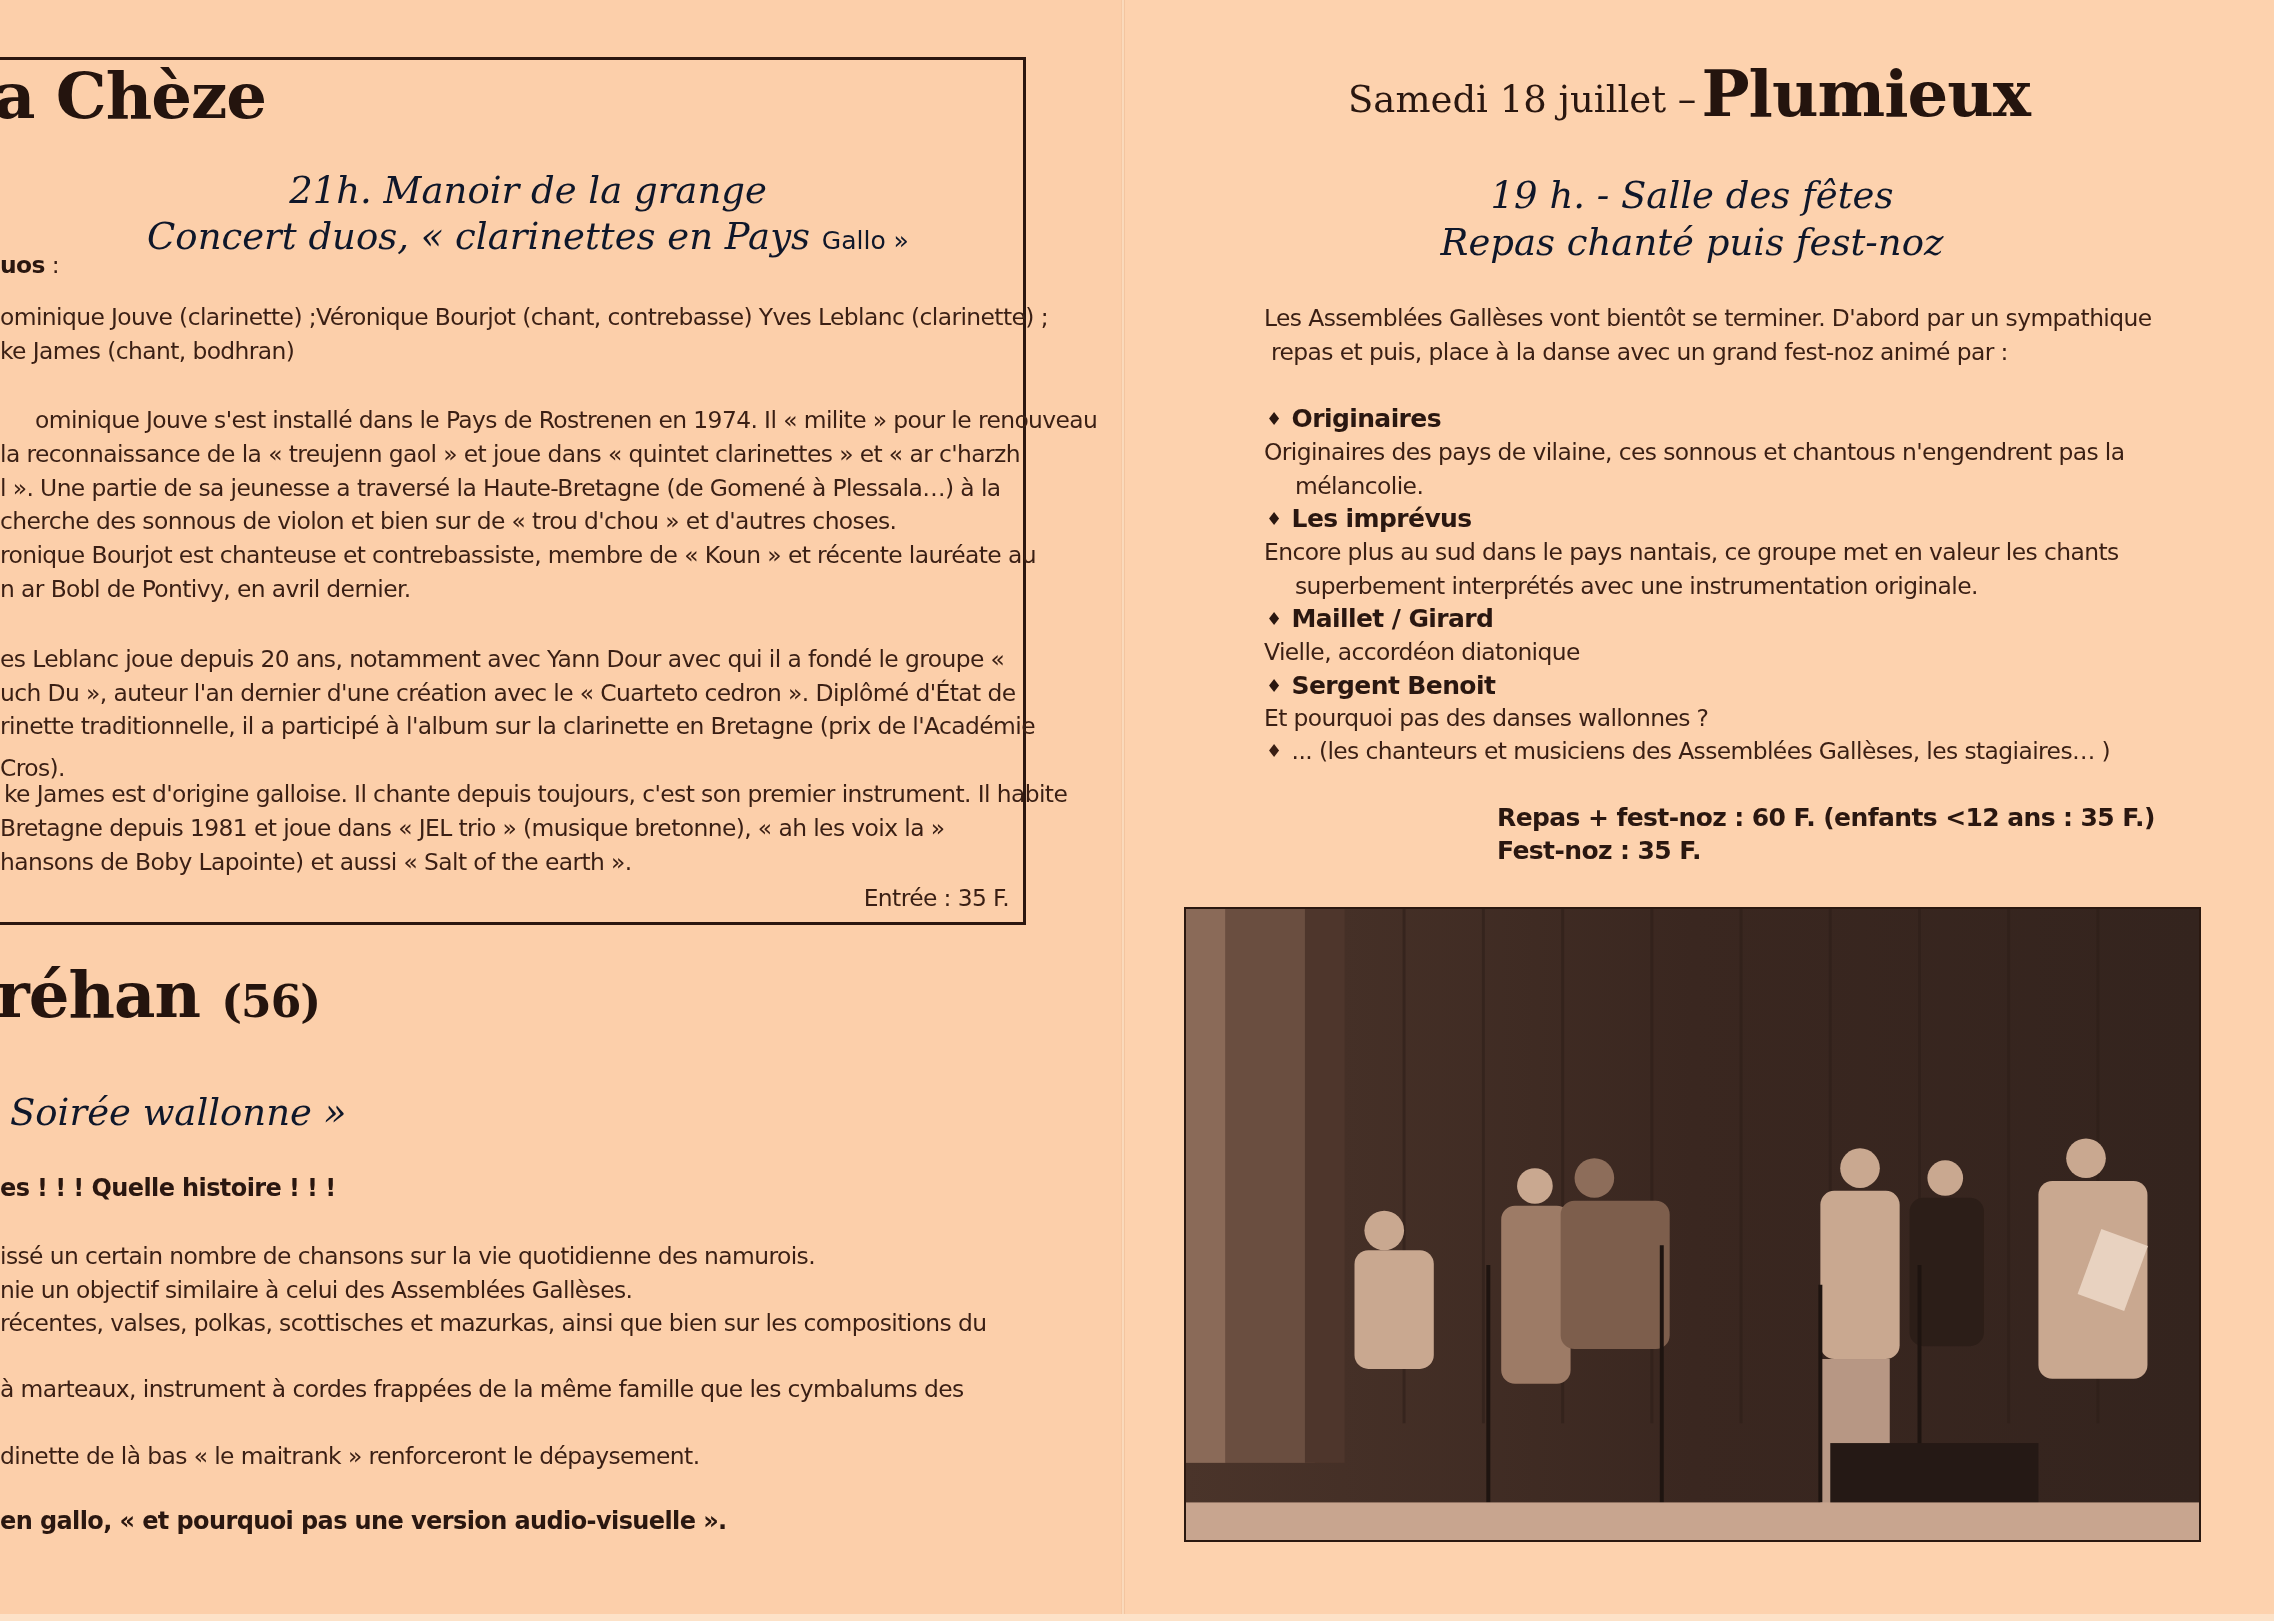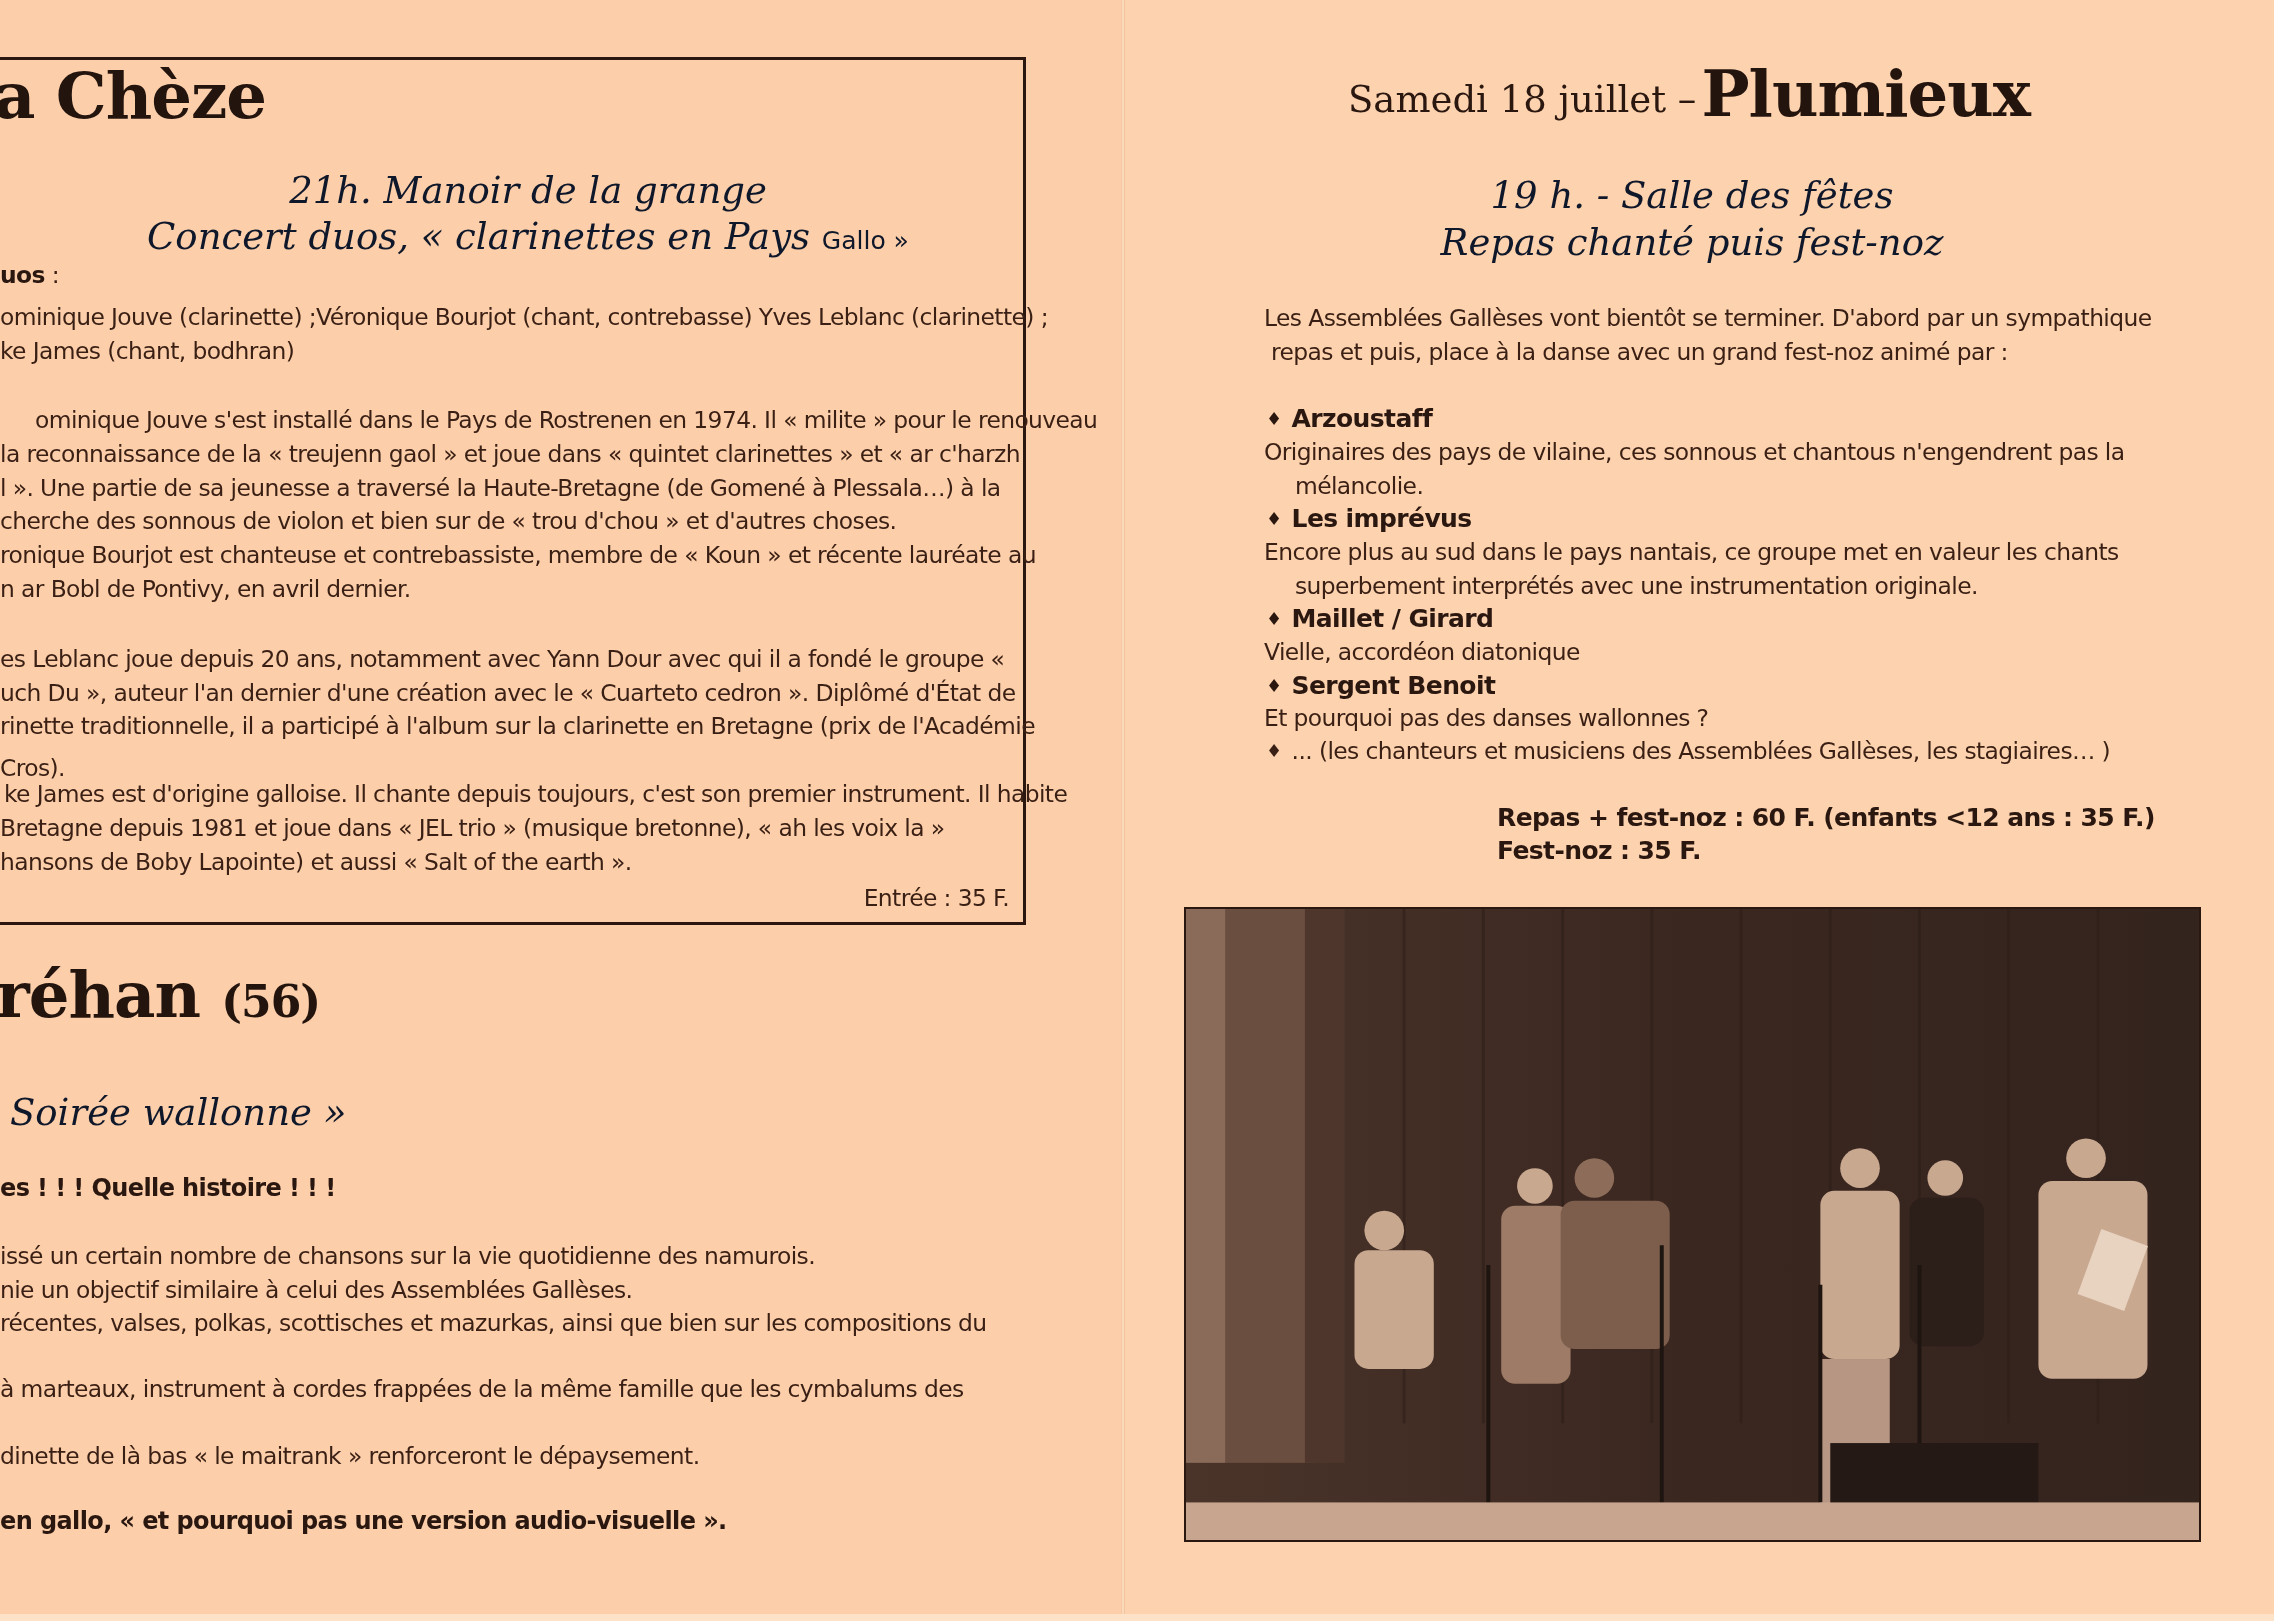--- a/index.html
+++ b/index.html
@@ -45,21 +45,21 @@
 
 <div class="box"></div>
 <div class="title-big" style="left:-6px; top:58px; font-size:64px;">a Chèze</div>
 
 <div class="it-head" style="left:90px; top:169px; width:876px; font-size:37px;">21h. Manoir de la grange</div>
 <div class="it-head" style="left:90px; top:215px; width:876px; font-size:37px;">
   <span>Concert duos, « clarinettes en Pays</span>
   <span class="small">Gallo »</span>
 </div>
 
-<div class="body-line" style="left:0; top:261px;"><span class="bold">uos</span><span> :</span></div>
+<div class="body-line" style="left:0; top:251px;"><span class="bold">uos</span><span> :</span></div>
 
 <div class="body-line" style="left:0; top:303px;">ominique Jouve (clarinette) ;Véronique Bourjot (chant, contrebasse) Yves Leblanc (clarinette) ;</div>
 <div class="body-line" style="left:0; top:337px;">ke James (chant, bodhran)</div>
 <div class="body-line" style="left:0; top:406px;padding-left:35px;">ominique Jouve s'est installé dans le Pays de Rostrenen en 1974. Il « milite » pour le renouveau</div>
 <div class="body-line" style="left:0; top:440px;">la reconnaissance de la « treujenn gaol » et joue dans « quintet clarinettes » et « ar c'harzh</div>
 <div class="body-line" style="left:0; top:474px;">l ». Une partie de sa jeunesse a traversé la Haute-Bretagne (de Gomené à Plessala…) à la</div>
 <div class="body-line" style="left:0; top:507px;">cherche des sonnous de violon et bien sur de « trou d'chou » et d'autres choses.</div>
 <div class="body-line" style="left:0; top:541px;">ronique Bourjot est chanteuse et contrebassiste, membre de « Koun » et récente lauréate au</div>
 <div class="body-line" style="left:0; top:575px;">n ar Bobl de Pontivy, en avril dernier.</div>
 <div class="body-line" style="left:0; top:645px;">es Leblanc joue depuis 20 ans, notamment avec Yann Dour avec qui il a fondé le groupe «</div>
@@ -89,21 +89,21 @@
   <span style="font-family:'DejaVu Serif',serif; font-size:37px; color:#2a1710; vertical-align:4px;">Samedi 18 juillet –</span>
   <span class="title-big" style="position:static; font-size:64px;">Plumieux</span>
 </div>
 
 <div class="it-head" style="left:1254px; top:174px; width:876px; font-size:37px;">19 h. - Salle des fêtes</div>
 <div class="it-head" style="left:1254px; top:221px; width:876px; font-size:37px;">Repas chanté puis fest-noz</div>
 
 <div class="body-line" style="left:1264px; top:304px;">Les Assemblées Gallèses vont bientôt se terminer. D'abord par un sympathique</div>
 <div class="body-line" style="left:1264px; top:338px;margin-left:7px;">repas et puis, place à la danse avec un grand fest-noz  animé par :</div>
 
-<div class="body-line bold" style="left:1266px; top:404px; font-size:25px;"><span class="diamond">♦</span><span>Arzoustaff</span></div>
+<div class="body-line bold" style="left:1266px; top:404px; font-size:25px;"><span class="diamond">♦</span><span>Originaires</span></div>
 <div class="body-line" style="left:1264px; top:438px;">Originaires des pays de vilaine, ces sonnous et chantous n'engendrent pas la</div>
 <div class="body-line" style="left:1295px; top:472px;">mélancolie.</div>
 
 <div class="body-line bold" style="left:1266px; top:504px; font-size:25px;"><span class="diamond">♦</span><span>Les imprévus</span></div>
 <div class="body-line" style="left:1264px; top:538px;">Encore plus au sud dans le pays nantais, ce groupe met en valeur les chants</div>
 <div class="body-line" style="left:1295px; top:572px;">superbement interprétés avec une instrumentation originale.</div>
 
 <div class="body-line bold" style="left:1266px; top:604px; font-size:25px;"><span class="diamond">♦</span><span>Maillet / Girard</span></div>
 <div class="body-line" style="left:1264px; top:638px;">Vielle, accordéon diatonique</div>
 

